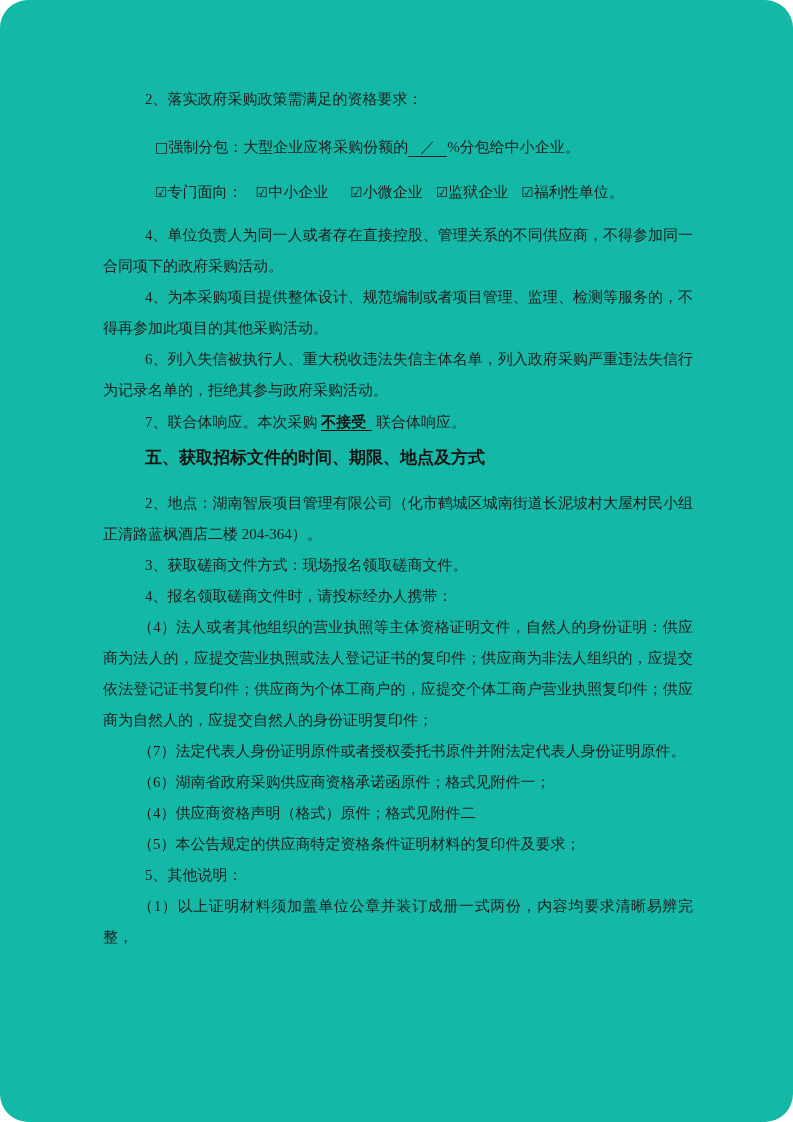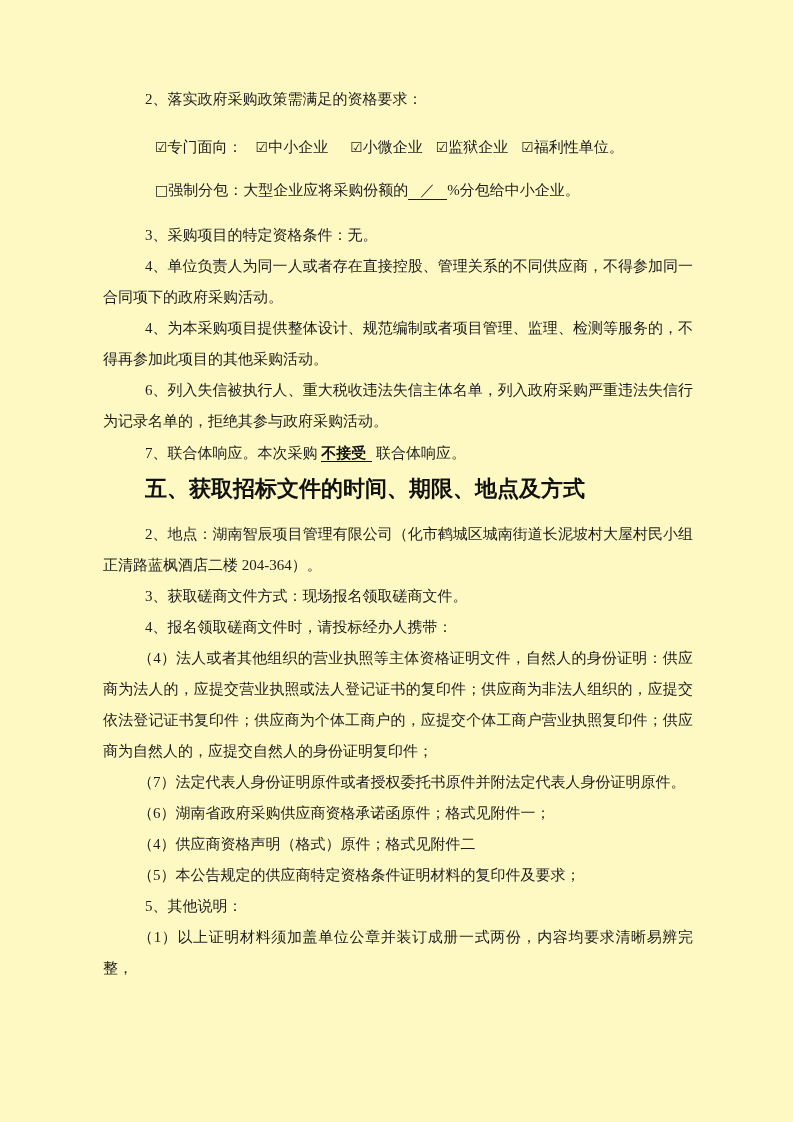--- a/index.html
+++ b/index.html
@@ -4,41 +4,42 @@
 <style>
   html, body {
     margin: 0;
     padding: 0;
     background: #ffffff;
   }
   .page {
     position: relative;
     width: 793px;
     height: 1122px;
-    background: #fef9c3;
+    background: #14b8a6;
     box-sizing: border-box;
     padding: 84px 100px 0 103px;
     font-family: "Liberation Serif", "DejaVu Serif", serif;
     font-size: 15px;
     line-height: 31px;
     color: #1d1d1d;
     overflow: hidden;
+    border-radius: 28px;
   }
   p { margin: 0; text-align: justify; }
   .indent  { text-indent: 42px; }
   .sub     { text-indent: 35px; }
   .cbline  { padding-left: 52px; text-indent: 0; }
   .mb17 { margin-bottom: 17px; }
   .mb12 { margin-bottom: 12px; }
   .mb14 { margin-bottom: 14px; }
   .mb3  { margin-bottom: 3px; }
   .heading {
     font-family: "Liberation Sans", "DejaVu Sans", sans-serif;
     font-weight: bold;
-    font-size: 22px;
+    font-size: 17px;
     line-height: 31px;
     margin: 4px 0 15px 0;
     text-indent: 42px;
     color: #111111;
   }
   .cb-glyph { font-family: "DejaVu Sans", sans-serif; font-size: 14px; }
   .cb-opt   { margin-left: 13px; }
   .cb-opt-wide { margin-left: 22px; }
   .blank {
     display: inline-block;
@@ -54,29 +55,28 @@
     color: #111111;
   }
 </style>
 </head>
 <body>
 
 <div class="page">
 
   <p class="indent mb17">2、落实政府采购政策需满足的资格要求：</p>
 
+  <p class="cbline mb14">
+    <span class="cb-glyph">□</span><span>强制分包：大型企业应将采购份额的</span><span class="blank">／</span><span>%分包给中小企业。</span>
+  </p>
+
   <p class="cbline mb12">
     <span class="cb-glyph">☑</span><span>专门面向：</span><span class="cb-opt"><span class="cb-glyph">☑</span><span>中小企业</span></span><span class="cb-opt-wide"><span class="cb-glyph">☑</span><span>小微企业</span></span><span class="cb-opt"><span class="cb-glyph">☑</span><span>监狱企业</span></span><span class="cb-opt"><span class="cb-glyph">☑</span><span>福利性单位。</span></span>
   </p>
 
-  <p class="cbline mb14">
-    <span class="cb-glyph">□</span><span>强制分包：大型企业应将采购份额的</span><span class="blank">／</span><span>%分包给中小企业。</span>
-  </p>
-
-  <p class="indent">3、采购项目的特定资格条件：无。</p>
 
   <p class="indent">4、单位负责人为同一人或者存在直接控股、管理关系的不同供应商，不得参加同一合同项下的政府采购活动。</p>
 
   <p class="indent">4、为本采购项目提供整体设计、规范编制或者项目管理、监理、检测等服务的，不得再参加此项目的其他采购活动。</p>
 
   <p class="indent">6、列入失信被执行人、重大税收违法失信主体名单，列入政府采购严重违法失信行为记录名单的，拒绝其参与政府采购活动。</p>
 
   <p class="indent mb3">
     <span>7、联合体响应。本次采购 </span><span class="emph">不接受</span><span> 联合体响应。</span>
   </p>

